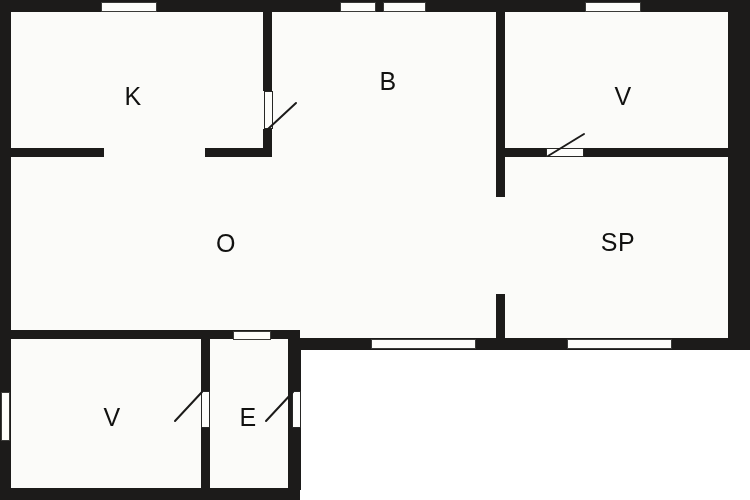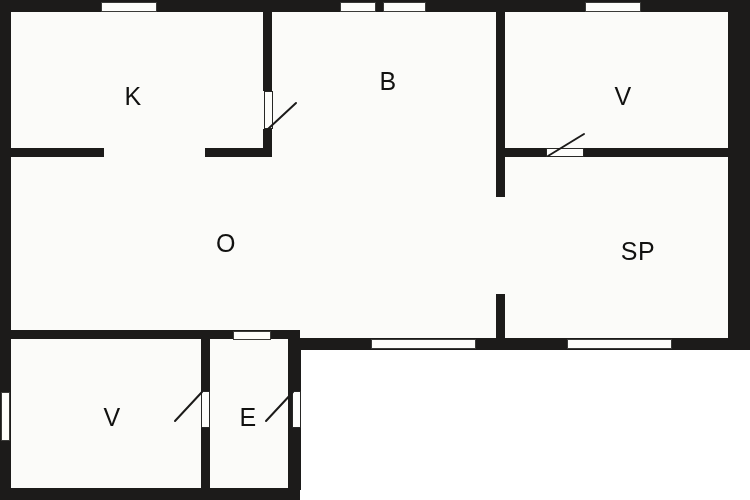--- a/index.html
+++ b/index.html
@@ -118,17 +118,17 @@
 
   <div class="door-leaf" style="left:292px; top:391px; width:9px; height:37px;"></div>
   <svg class="swing" style="left:257px; top:388px;" width="50" height="50" viewBox="0 0 50 50">
     <line x1="36" y1="4" x2="9" y2="33"></line>
   </svg>
 
   <div class="room-label" style="left:133px; top:96px;">K</div>
   <div class="room-label" style="left:388px; top:81px;">B</div>
   <div class="room-label" style="left:623px; top:96px;">V</div>
   <div class="room-label" style="left:226px; top:243px;">O</div>
-  <div class="room-label" style="left:618px; top:251px;margin-left:20px;">SP</div>
+  <div class="room-label" style="left:618px; top:242px;">SP</div>
   <div class="room-label" style="left:112px; top:417px;">V</div>
   <div class="room-label" style="left:248px; top:417px;">E</div>
 
 </div>
 
 </body></html>

